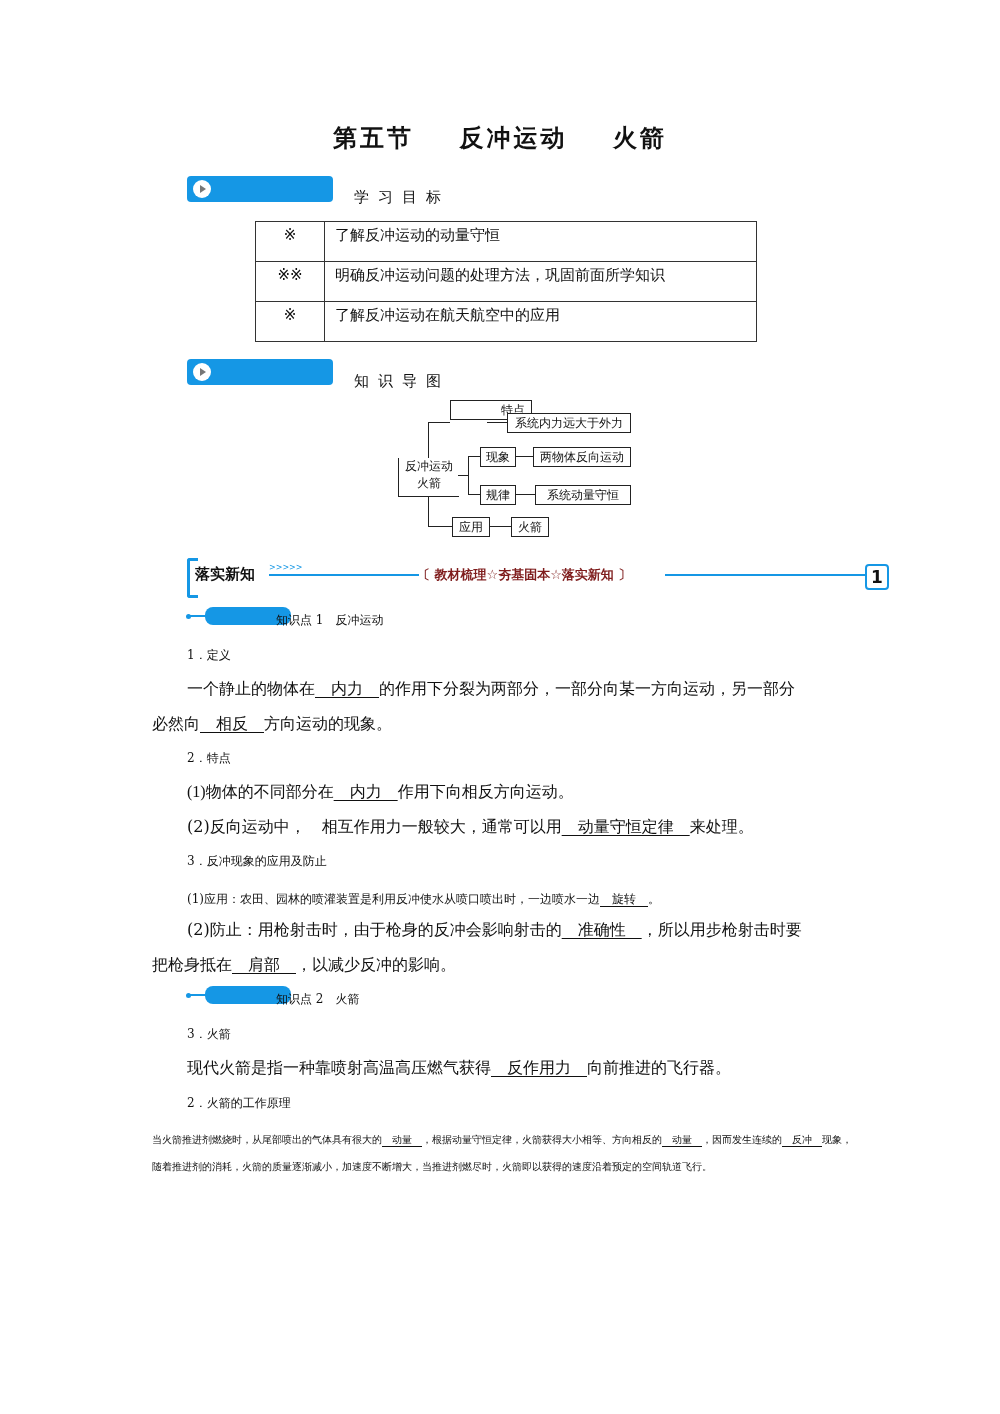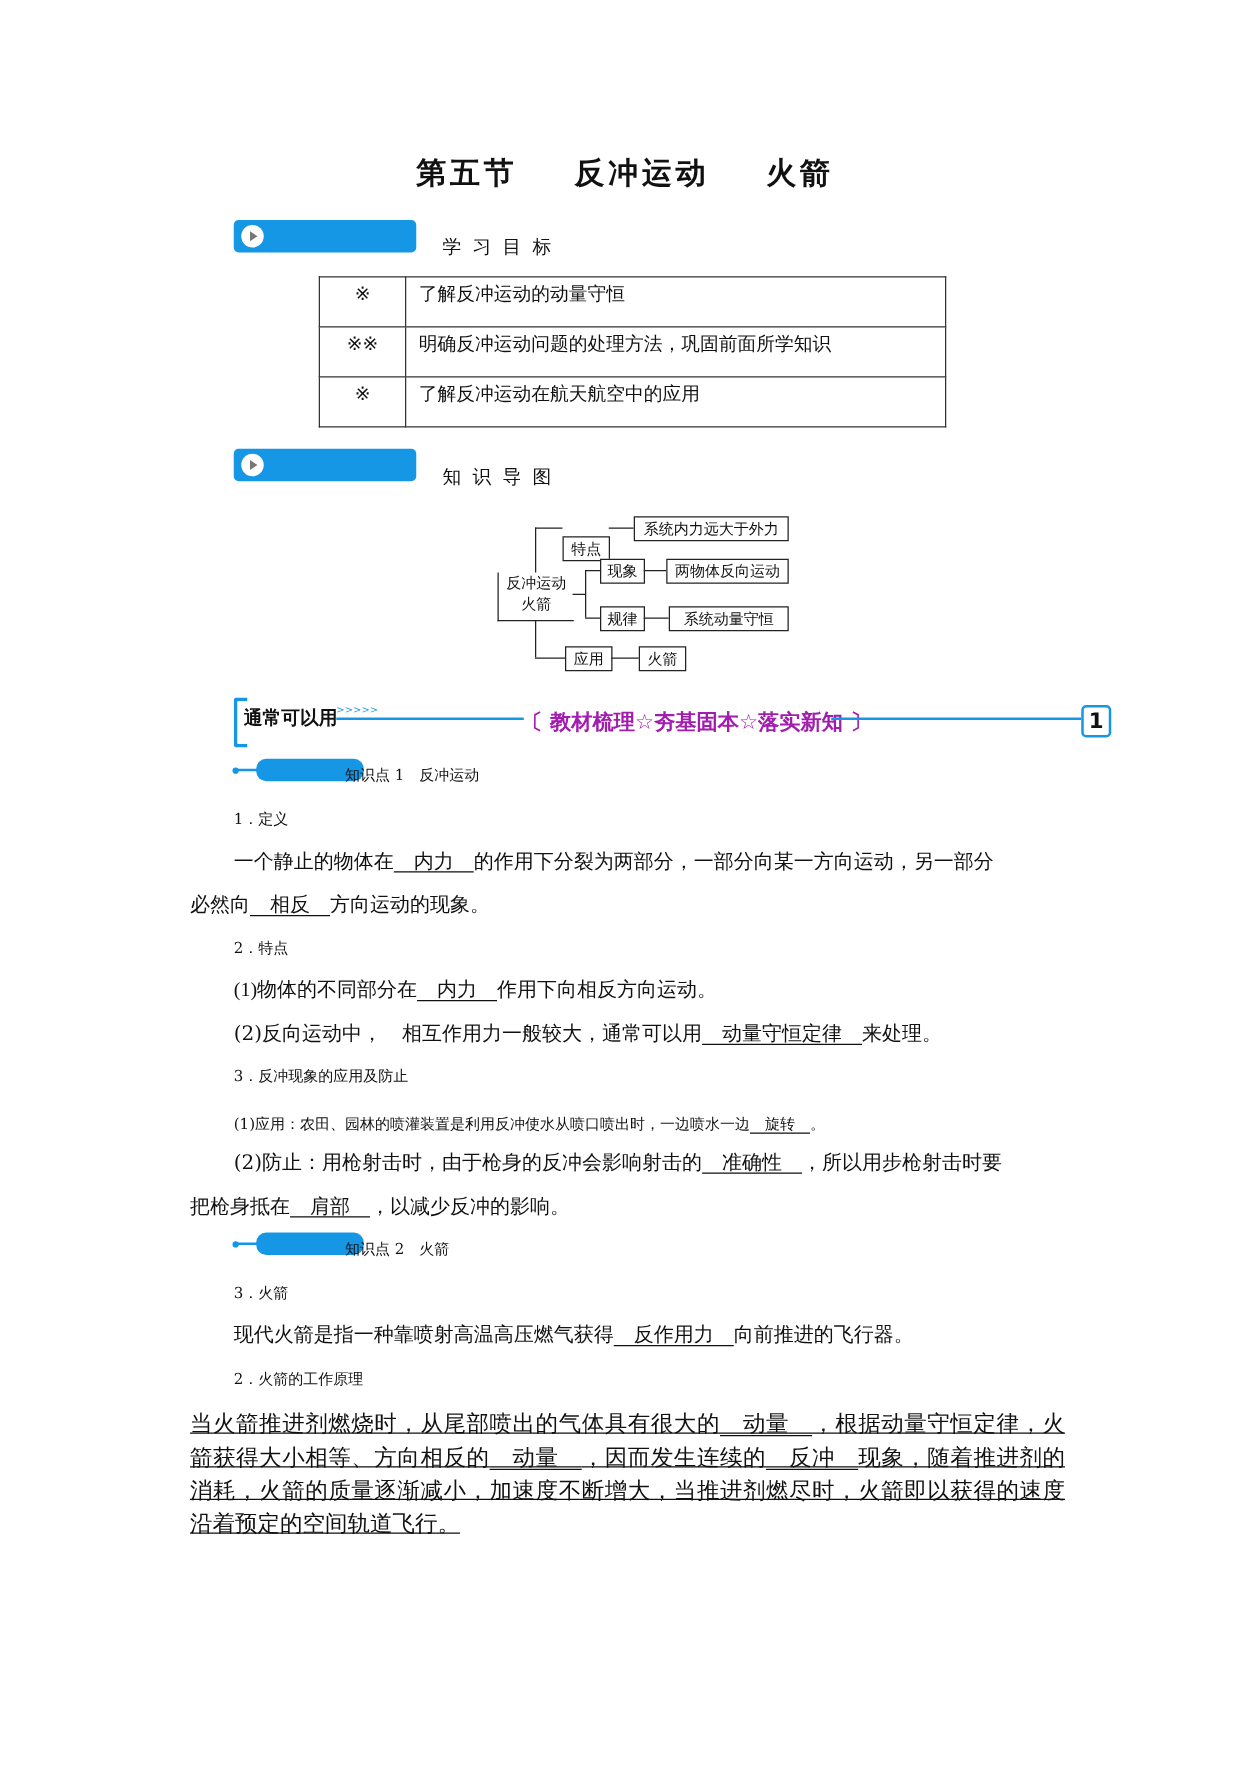--- a/index.html
+++ b/index.html
@@ -77,43 +77,43 @@
 
   <div class="line" style="left:38px; top:22px; width:1px; height:36px;"></div>
   <div class="line" style="left:38px; top:96px; width:1px; height:30px;"></div>
   <div class="line" style="left:38px; top:22px; width:22px; height:1px;"></div>
   <div class="line" style="left:38px; top:126px; width:24px; height:1px;"></div>
   <div class="line" style="left:68px; top:75px; width:10px; height:1px;"></div>
   <div class="line" style="left:78px; top:56px; width:1px; height:38px;"></div>
   <div class="line" style="left:78px; top:56px; width:12px; height:1px;"></div>
   <div class="line" style="left:78px; top:94px; width:12px; height:1px;"></div>
 
-  <div class="box" style="left:60px; top:29px; width:36px; height:18px;">特点</div>
+  <div class="box" style="left:60px; top:0; width:36px; height:18px;padding-left:44px;">特点</div>
   <div class="line" style="left:97px; top:22px; width:20px; height:1px;"></div>
   <div class="box" style="left:117px; top:13px; width:122px; height:18px;">系统内力远大于外力</div>
 
   <div class="box" style="left:90px; top:47px; width:34px; height:18px;">现象</div>
   <div class="line" style="left:125px; top:56px; width:18px; height:1px;"></div>
   <div class="box" style="left:143px; top:47px; width:96px; height:18px;">两物体反向运动</div>
 
   <div class="box" style="left:90px; top:85px; width:34px; height:18px;">规律</div>
   <div class="line" style="left:125px; top:94px; width:20px; height:1px;"></div>
   <div class="box" style="left:145px; top:85px; width:94px; height:18px;">系统动量守恒</div>
 
   <div class="box" style="left:62px; top:117px; width:36px; height:18px;">应用</div>
   <div class="line" style="left:99px; top:126px; width:22px; height:1px;"></div>
   <div class="box" style="left:121px; top:117px; width:36px; height:18px;">火箭</div>
 </div>
 
 <div class="abs" style="left:187px; top:558px; width:706px; height:36px;">
   <div class="abs" style="left:0; top:0; width:8px; height:34px; border:3px solid #1597e5; border-right:none; border-radius:3px 0 0 3px;"></div>
-  <div class="abs banner-text" style="left:8px; top:7px; font-size:15px; color:#111;">通常可以用</div>
+  <div class="abs banner-text" style="left:8px; top:7px; font-size:15px; color:#111;">落实新知</div>
   <div class="abs sans" style="left:82px; top:5px; font-size:8px; color:#1597e5;">&gt;&gt;&gt;&gt;&gt;</div>
   <div class="abs" style="left:82px; top:16px; width:150px; height:2px; background:#1597e5;"></div>
-  <div class="abs banner-text" style="left:230px; top:8px; font-size:17px; color:#a21caf; white-space:nowrap;">〔 教材梳理☆夯基固本☆落实新知 〕</div>
+  <div class="abs banner-text" style="left:230px; top:8px; font-size:13px; color:#7f1d1d; white-space:nowrap;">〔 教材梳理☆夯基固本☆落实新知 〕</div>
   <div class="abs" style="left:478px; top:16px; width:200px; height:2px; background:#1597e5;"></div>
   <div class="abs banner-text" style="left:678px; top:6px; width:20px; height:22px; border:2px solid #1597e5; border-radius:4px; text-align:center; font-size:17px; line-height:22px; color:#111;">1</div>
 </div>
 
 <div class="kp-dot" style="left:186px; top:614px;"></div>
 <div class="kp-line" style="left:188px; top:615px; width:20px;"></div>
 <div class="kp-pill" style="left:205px; top:607px;"></div>
 <div class="abs body" style="left:276px; top:610px;">知识点 1　反冲运动</div>
 
 <div class="abs body" style="left:187px; top:645px;">1．定义</div>
@@ -147,15 +147,15 @@
 <div class="kp-line" style="left:188px; top:994px; width:20px;"></div>
 <div class="kp-pill" style="left:205px; top:986px;"></div>
 <div class="abs body" style="left:276px; top:989px;">知识点 2　火箭</div>
 
 <div class="abs body" style="left:187px; top:1024px;">3．火箭</div>
 <div class="para" style="left:187px; top:1058px;">
   <span>现代火箭是指一种靠喷射高温高压燃气获得</span><span class="u">　反作用力　</span><span>向前推进的飞行器。</span>
 </div>
 
 <div class="abs body" style="left:187px; top:1093px;">2．火箭的工作原理</div>
-<div class="para sans" style="top:1127px; width:700px; font-size:18px; line-height:26.5px; text-align:justify;text-decoration:underline;">
+<div class="para sans" style="top:1127px; width:700px; font-size:10px; line-height:26.5px; text-align:justify;">
   <span>当火箭推进剂燃烧时，从尾部喷出的气体具有很大的</span><span class="u">　动量　</span><span>，根据动量守恒定律，火箭获得大小相等、方向相反的</span><span class="u">　动量　</span><span>，因而发生连续的</span><span class="u">　反冲　</span><span>现象，随着推进剂的消耗，火箭的质量逐渐减小，加速度不断增大，当推进剂燃尽时，火箭即以获得的速度沿着预定的空间轨道飞行。</span>
 </div>
 
 </body></html>

